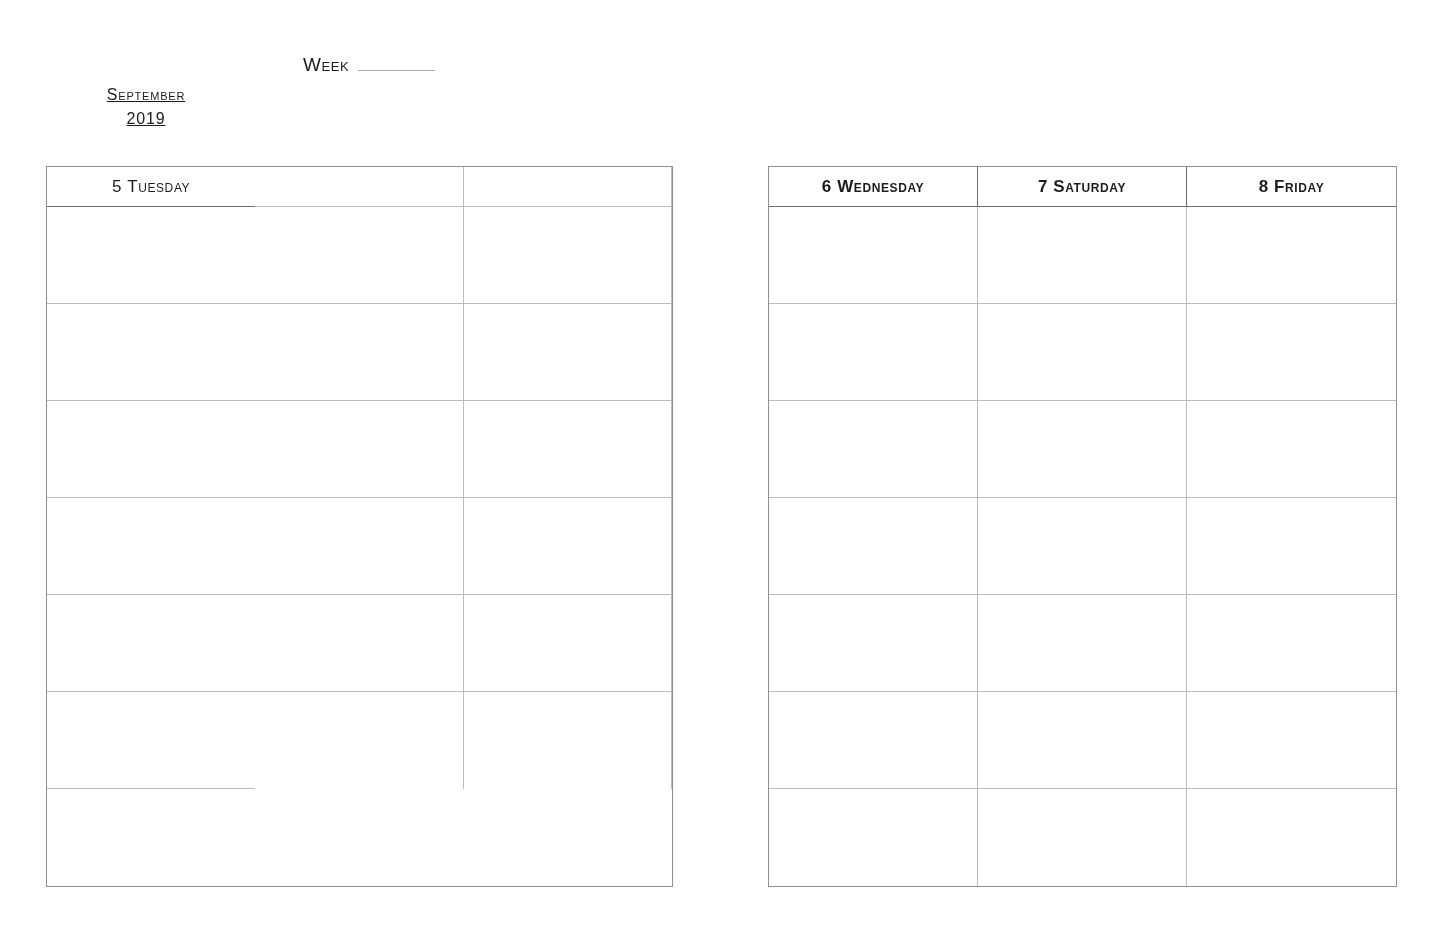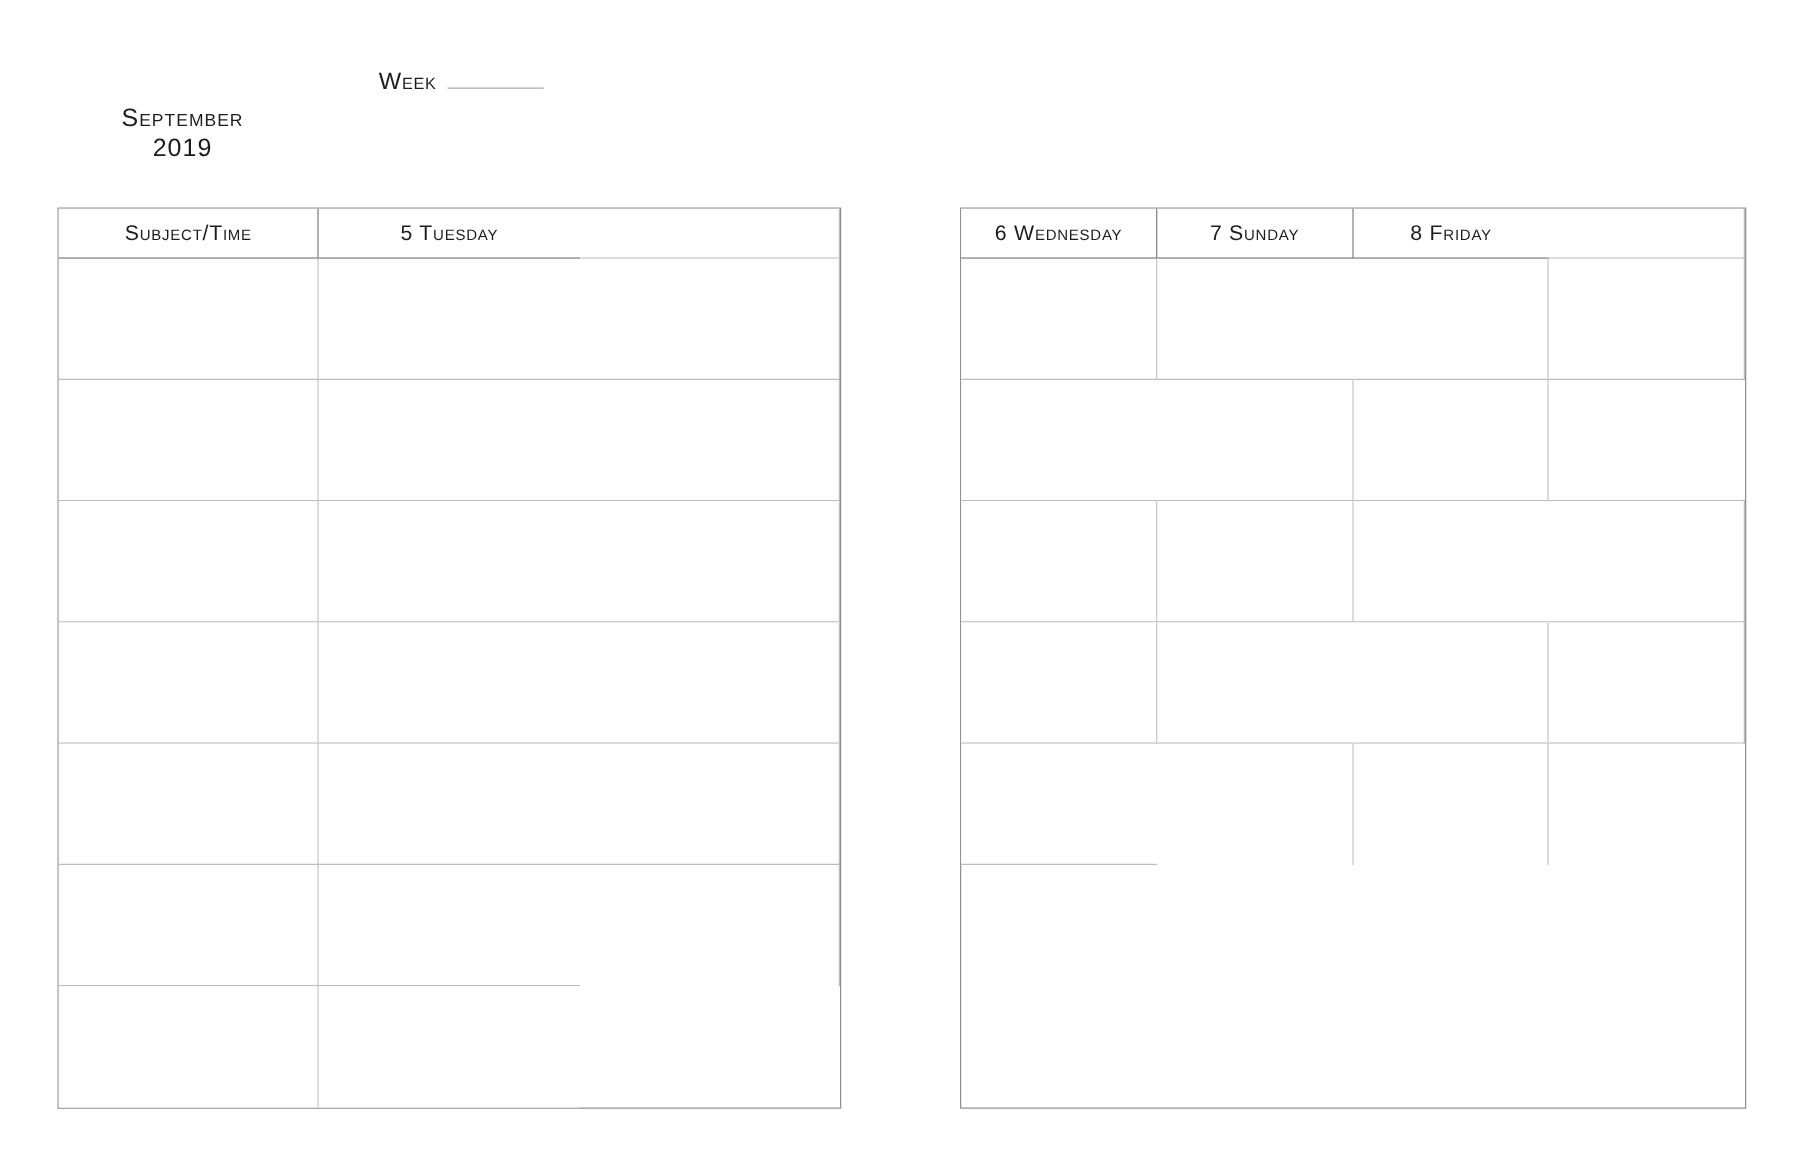--- a/index.html
+++ b/index.html
@@ -44,24 +44,25 @@
     font-size: 16px;
   }
 
   
   .title-block {
     position: absolute;
     left: 56px;
     top: 83px;
     width: 180px;
     text-align: center;
-    font-size: 20px;
+    font-size: 16px;
     font-variant: small-caps;
     letter-spacing: 0.8px;
     line-height: 24px;
+    text-decoration: underline;
   }
 
   
   .ptable {
     position: absolute;
     top: 166px;
     height: 721px;
     display: grid;
     border: 1px solid var(--outer-border);
     background: #fff;
@@ -99,21 +100,20 @@
     <span class="week-label">Week</span>
     <span class="week-blank"></span>
   </div>
 
   <div class="title-block">
     <div>September</div>
     <div>2019</div>
   </div>
 
   <div class="ptable left" style="grid-template-columns: repeat(3, 1fr); grid-template-rows: 40px repeat(7, 1fr);">
-      <div class="hcell">Subject/Time</div>
       <div class="hcell last-col">5 Tuesday</div>
       <div class="cell"></div>
       <div class="cell"></div>
       <div class="cell last-col"></div>
       <div class="cell"></div>
       <div class="cell"></div>
       <div class="cell last-col"></div>
       <div class="cell"></div>
       <div class="cell"></div>
       <div class="cell last-col"></div>
@@ -124,23 +124,23 @@
       <div class="cell"></div>
       <div class="cell last-col"></div>
       <div class="cell"></div>
       <div class="cell"></div>
       <div class="cell last-col"></div>
       <div class="cell last-row"></div>
       <div class="cell last-row"></div>
       <div class="cell last-col last-row"></div>
     </div>
 
-  <div class="ptable right" style="grid-template-columns: repeat(4, 1fr); grid-template-rows: 40px repeat(7, 1fr);">
+  <div class="ptable right" style="grid-template-columns: repeat(3, 1fr); grid-template-rows: 40px repeat(7, 1fr); font-weight: bold;">
       <div class="hcell">6 Wednesday</div>
-      <div class="hcell">7 Sunday</div>
+      <div class="hcell">7 Saturday</div>
       <div class="hcell last-col">8 Friday</div>
       <div class="cell"></div>
       <div class="cell"></div>
       <div class="cell last-col"></div>
       <div class="cell"></div>
       <div class="cell"></div>
       <div class="cell last-col"></div>
       <div class="cell"></div>
       <div class="cell"></div>
       <div class="cell last-col"></div>

